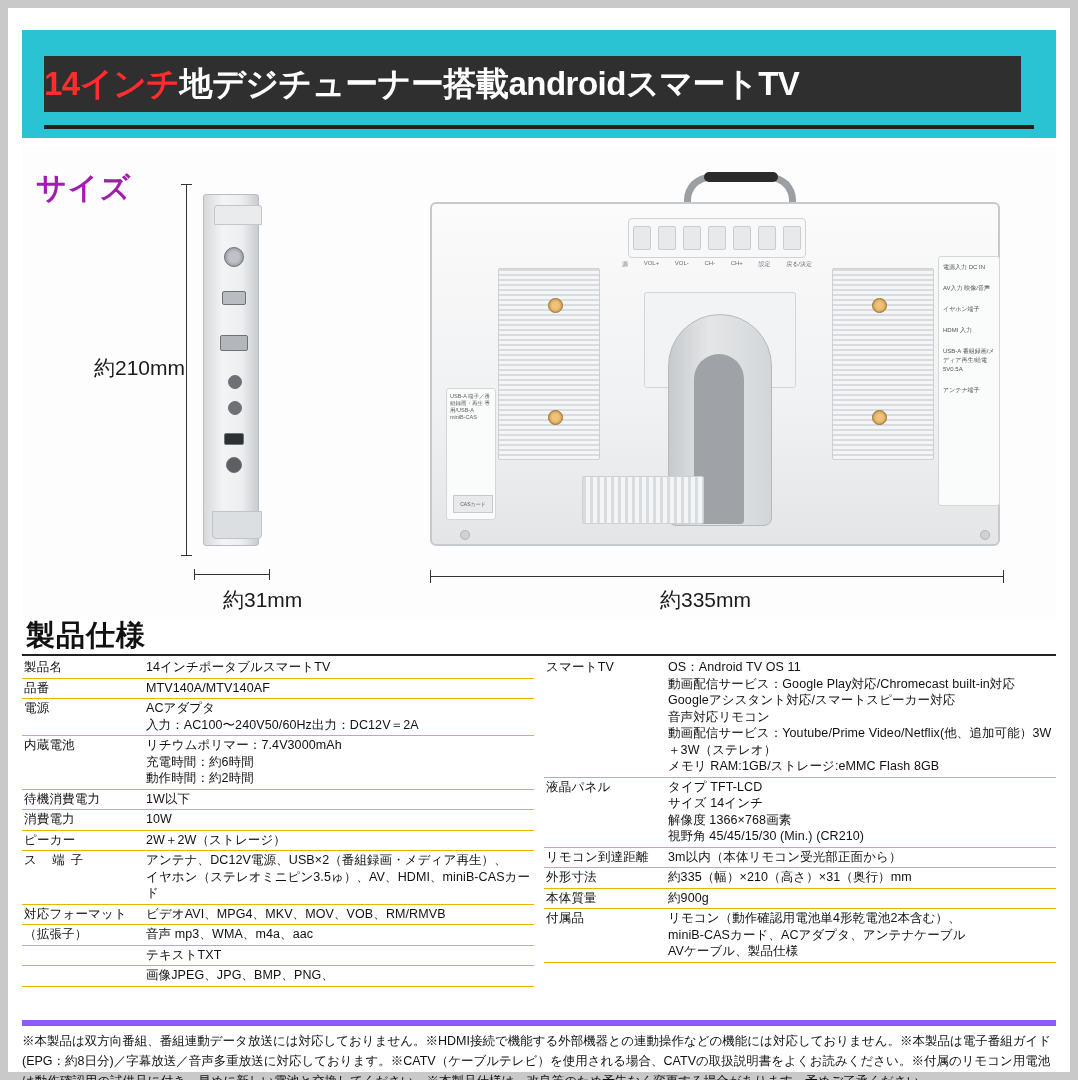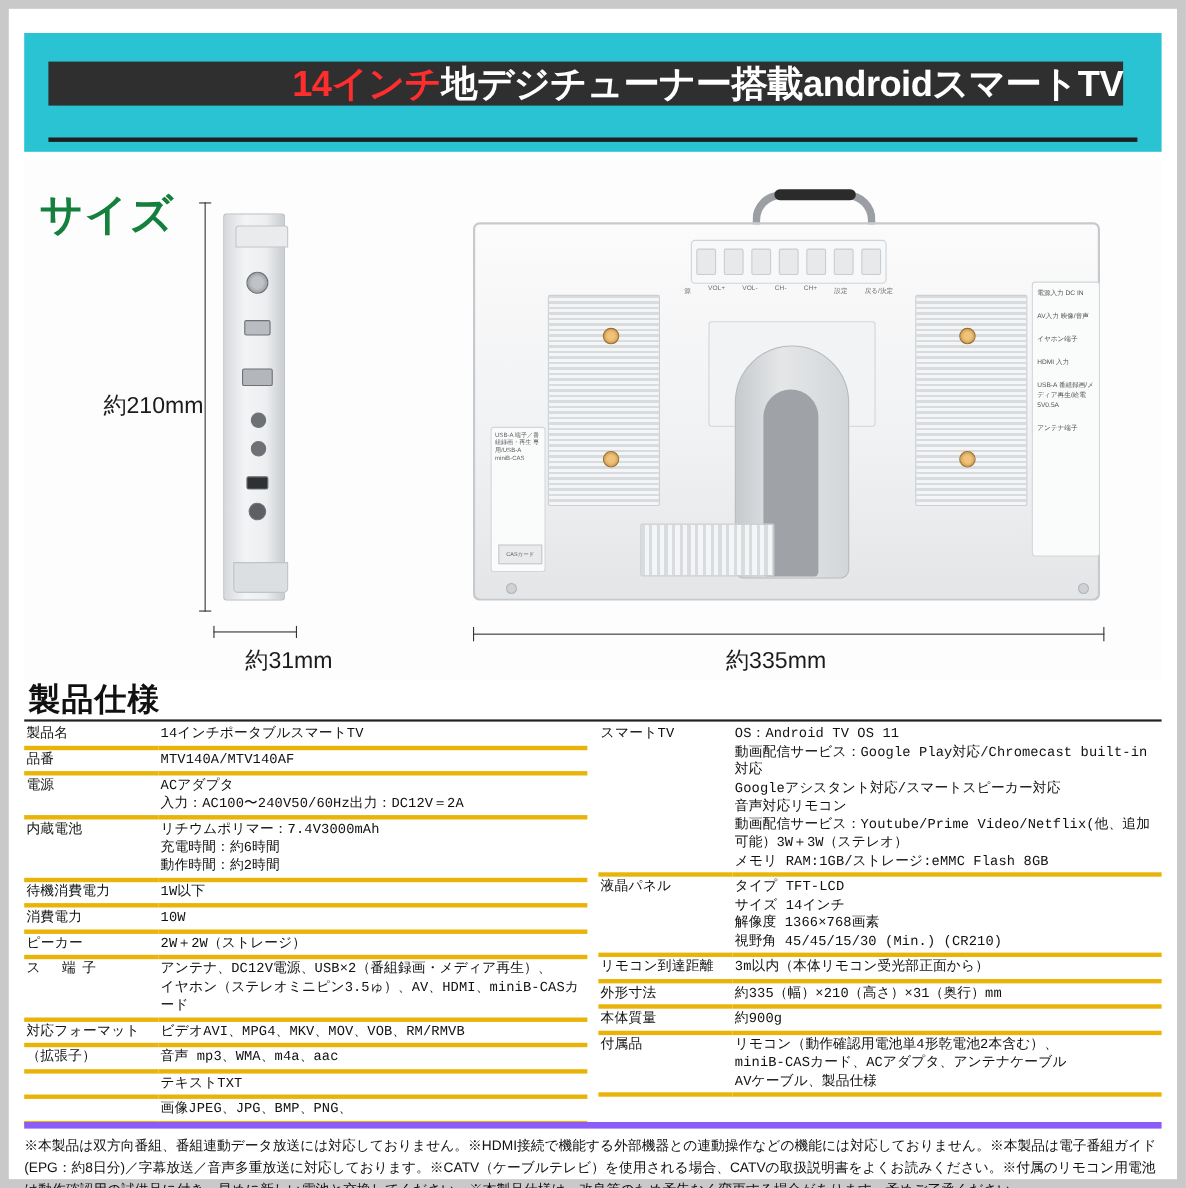--- a/index.html
+++ b/index.html
@@ -31,25 +31,25 @@
     width: 1034px;
     height: 108px;
     background: #29c3d4;
     box-sizing: border-box;
   }
   .banner-inner {
     position: absolute;
     left: 22px;
     top: 26px;
     right: 35px;
-    height: 40px;
+    height: 56px;
     background: #2f2f2f;
     display: flex;
     align-items: center;
-    justify-content: flex-end;
+    justify-content: flex-start;
   }
   .banner-text {
     color: #ffffff;
     font-size: 33px;
     font-weight: bold;
     letter-spacing: -0.5px;
     white-space: nowrap;
   }
   .banner-text .hl { color: #ff2d2d; }
   .banner-rule {
@@ -67,23 +67,23 @@
     left: 14px;
     top: 138px;
     width: 1034px;
     height: 472px;
     background: #fdfdfd;
   }
   .size-title {
     position: absolute;
     left: 14px;
     top: 22px;
-    font-size: 39px;
+    font-size: 30px;
     font-weight: bold;
-    color: #15803d;
+    color: #a21caf;
     letter-spacing: 1px;
   }
 
   
   .side-photo {
     position: absolute;
     left: 175px;
     top: 28px;
     width: 70px;
     height: 390px;
@@ -422,21 +422,21 @@
     width: 100%;
     border-collapse: collapse;
     font-size: 12.5px;
     color: #111;
   }
   table.spec td {
     vertical-align: top;
     padding: 1px 2px 2px 2px;
     line-height: 1.32;
   }
-  table.spec tr.b td { border-bottom: 4px solid #eab308; font-family: Liberation Mono, monospace; }
+  table.spec tr.b td { border-bottom: 1px solid #eab308; }
   td.k {
     width: 118px;
     letter-spacing: 0.2px;
   }
   td.k.sp { letter-spacing: 6px; }
   td.v { letter-spacing: 0.1px; }
   .rc { display: block; }
 
   
   .footnote {

